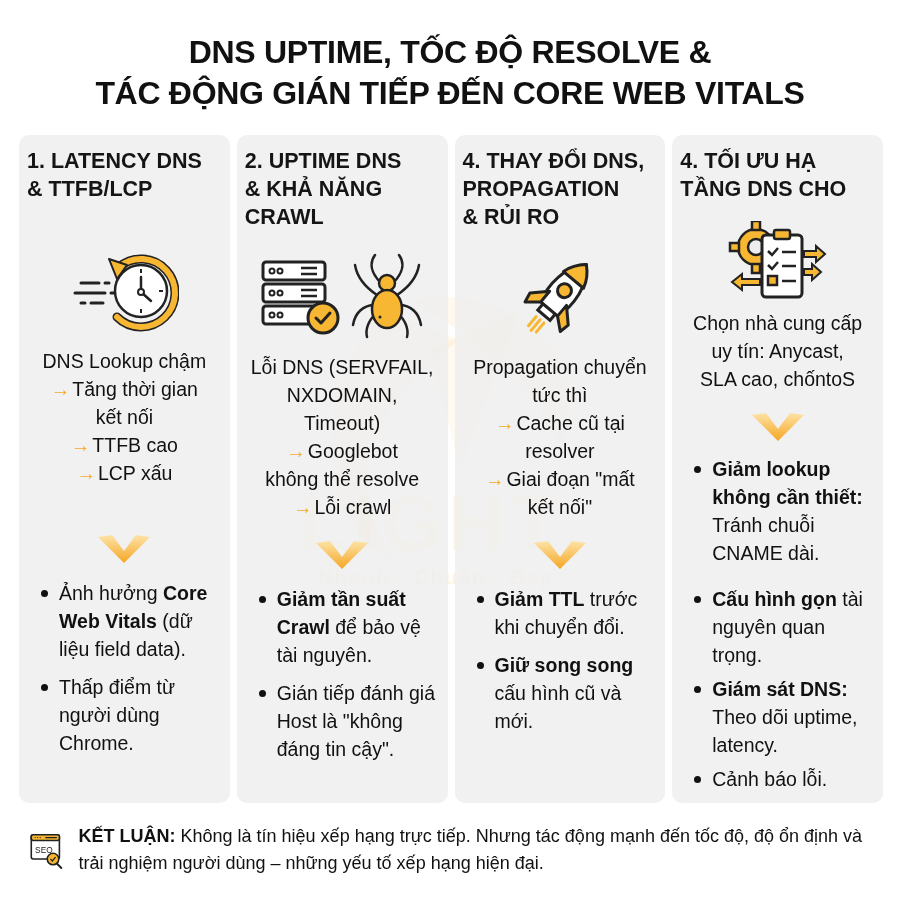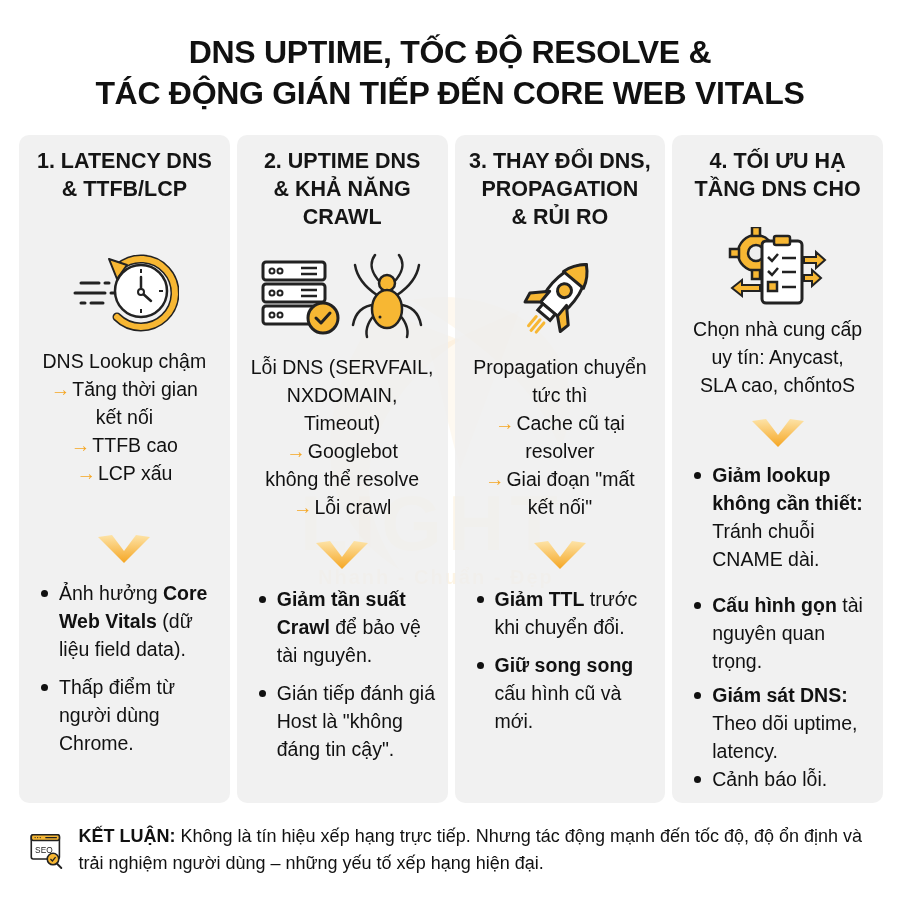--- a/index.html
+++ b/index.html
@@ -25,21 +25,21 @@
     position: absolute; left: 318px; top: 566px; font-size: 20px; font-weight: 700;
     color: rgba(245,200,120,0.20); letter-spacing: 2px;
   }
 
   .cards { position: absolute; top: 135px; left: 19px; width: 864px; height: 668px; display: flex; gap: 7px; z-index: 1; }
   .card {
     flex: 1; background: rgba(238,238,238,0.82); border-radius: 10px;
     display: flex; flex-direction: column; align-items: center; padding: 12px 8px 0 8px;
   }
   .card-title {
-    font-weight: 700; font-size: 21.5px; line-height: 28px; text-align: center;
+    font-weight: 700; font-size: 21.5px; line-height: 28px; 
     color: #151515; height: 86px; width: 100%;
   }
   .card-title span { display: block; }
   .icon-wrap { height: 98px; display: flex; align-items: center; justify-content: center; margin-top: 8px; }
 
   .flow { text-align: center; font-size: 19.5px; line-height: 28px; color: #111; margin-top: 8px; }
   .flow div { display: block; }
   .arrow { color: #f5a623; font-weight: 700; margin-right: 2px; }
 
   .chev { display: flex; justify-content: center; margin-top: 28px; margin-bottom: 14px; }
@@ -186,21 +186,21 @@
         </svg>
     </div>
     <ul class="bullets">
       <li><b>Giảm tần suất Crawl</b><span> để bảo vệ tài nguyên.</span></li>
       <li><span>Gián tiếp đánh giá Host là "không đáng tin cậy".</span></li>
     </ul>
   </div>
 
   <div class="card">
     <div class="card-title">
-      <span>3. THAY ĐỔI DNS,</span>
+      <span>4. THAY ĐỔI DNS,</span>
       <span>PROPAGATION</span>
       <span>&amp; RỦI RO</span>
     </div>
     <div class="icon-wrap" style="margin-top:14px;">
       <svg width="90" height="90" viewBox="0 0 90 90">
         <g transform="rotate(40 45 45)">
           <path d="M45 4 C 60 18, 62 44, 56 62 L 34 62 C 28 44, 30 18, 45 4 Z" fill="#fff" stroke="#222" stroke-width="3" stroke-linejoin="round"></path>
           <path d="M45 4 C 52 10, 56 16, 58 24 L 32 24 C 34 16, 38 10, 45 4 Z" fill="#f7b733" stroke="#222" stroke-width="3" stroke-linejoin="round"></path>
           <circle cx="45" cy="38" r="7" fill="#f7b733" stroke="#222" stroke-width="3"></circle>
           <path d="M34 48 L 20 62 L 22 72 L 34 62 Z" fill="#f7b733" stroke="#222" stroke-width="3" stroke-linejoin="round"></path>
@@ -279,21 +279,21 @@
               <stop offset="0" stop-color="#fde3a7"></stop>
               <stop offset="1" stop-color="#f5a623"></stop>
             </linearGradient>
           </defs>
           <polygon points="2,4 16,2 28,18 40,2 54,4 28,30" fill="url(#g4)"></polygon>
         </svg>
     </div>
     <ul class="bullets">
       <li style="margin-bottom:18px;"><b>Giảm lookup không cần thiết:</b><span> Tránh chuỗi CNAME dài.</span></li>
       <li style="margin-bottom:6px;"><b>Cấu hình gọn</b><span> tài nguyên quan trọng.</span></li>
-      <li style="margin-bottom:0;"><b>Giám sát DNS:</b><span> Theo dõi uptime, latency.</span></li>
+      <li style="margin-bottom:6px;"><b>Giám sát DNS:</b><span> Theo dõi uptime, latency.</span></li>
       <li><span>Cảnh báo lỗi.</span></li>
     </ul>
   </div>
 </div>
 
 <div class="footer">
   <svg width="54" height="58" viewBox="0 0 54 58">
     <rect x="2" y="2" width="44" height="38" rx="3" fill="#fff" stroke="#222" stroke-width="2.5"></rect>
     <rect x="2" y="2" width="44" height="9" rx="3" fill="#f7b733" stroke="#222" stroke-width="2.5"></rect>
     <circle cx="8" cy="6.5" r="1" fill="#222"></circle>

